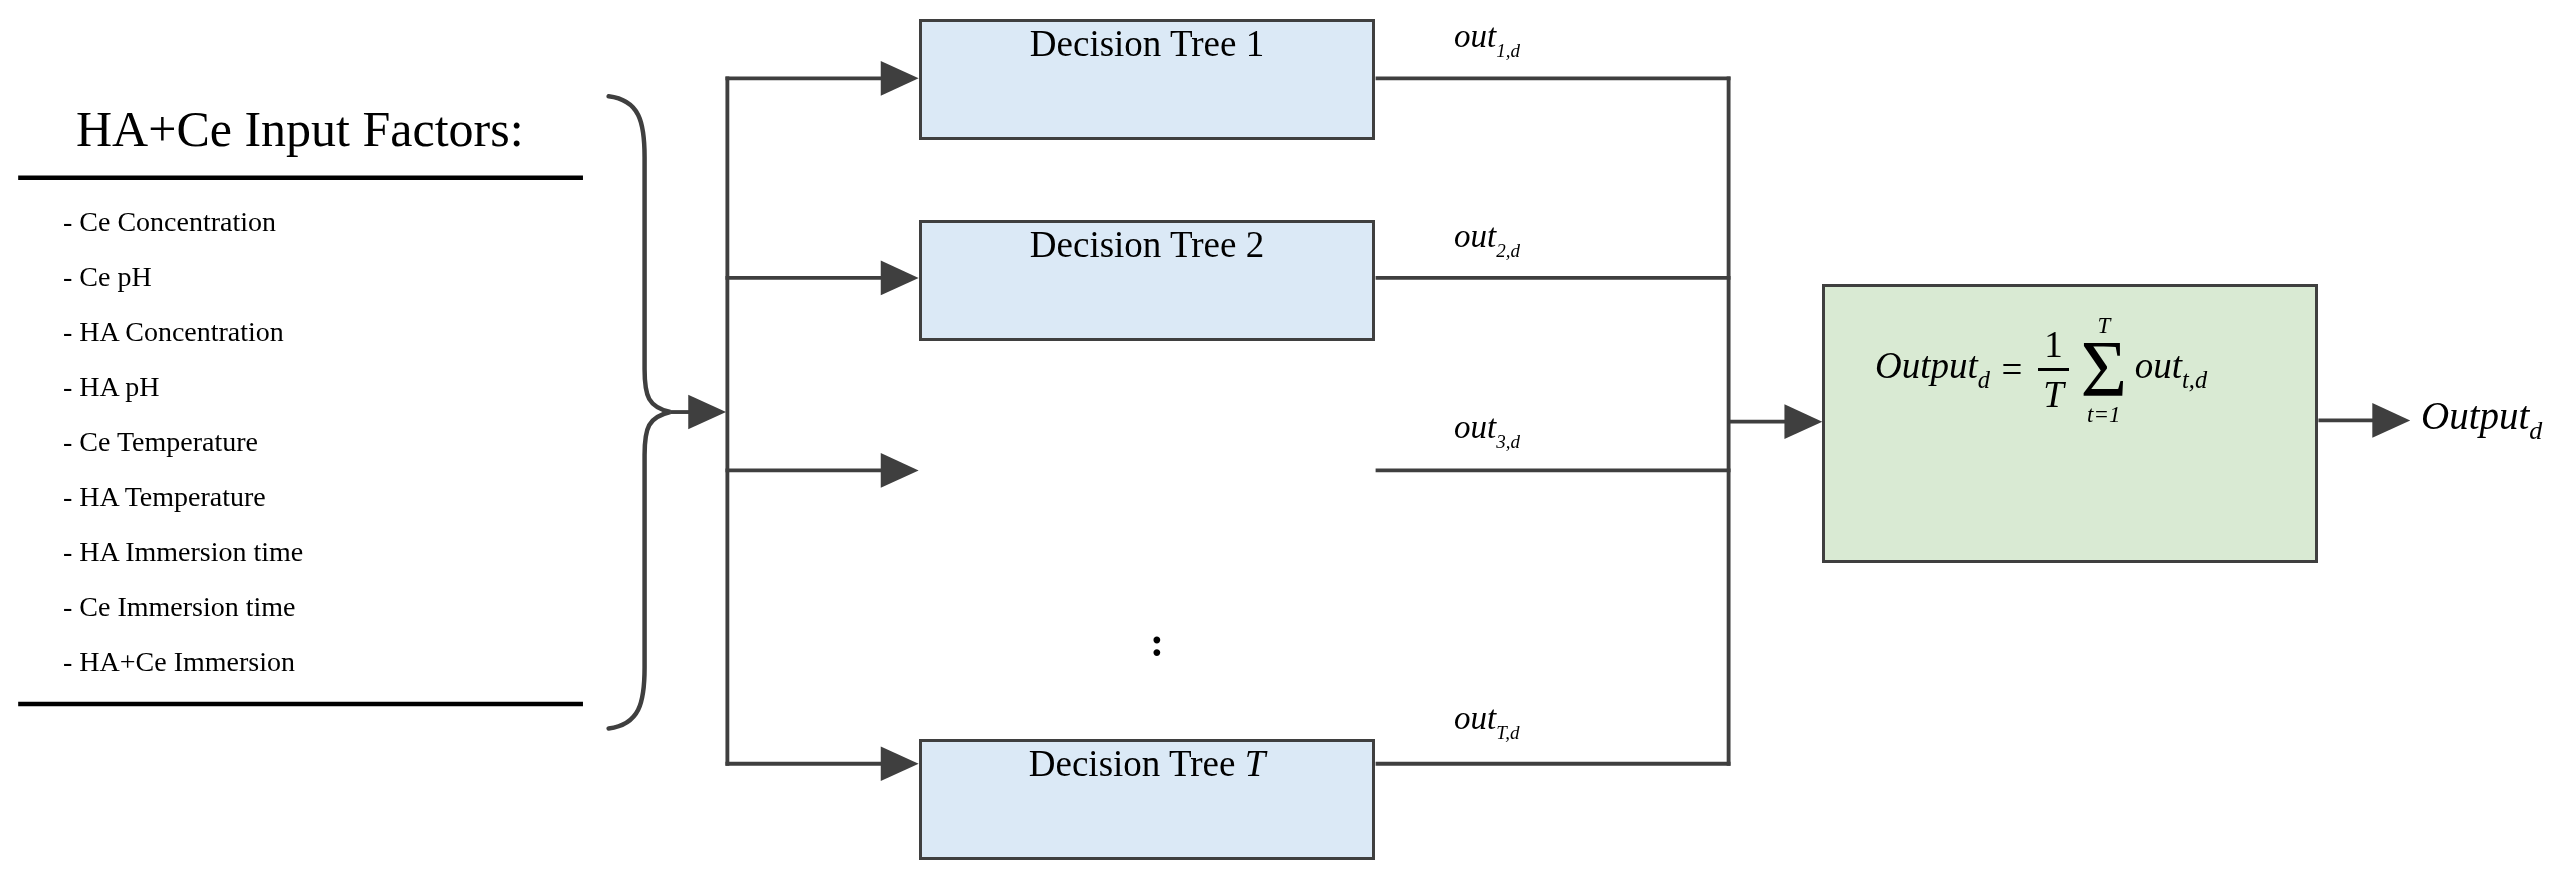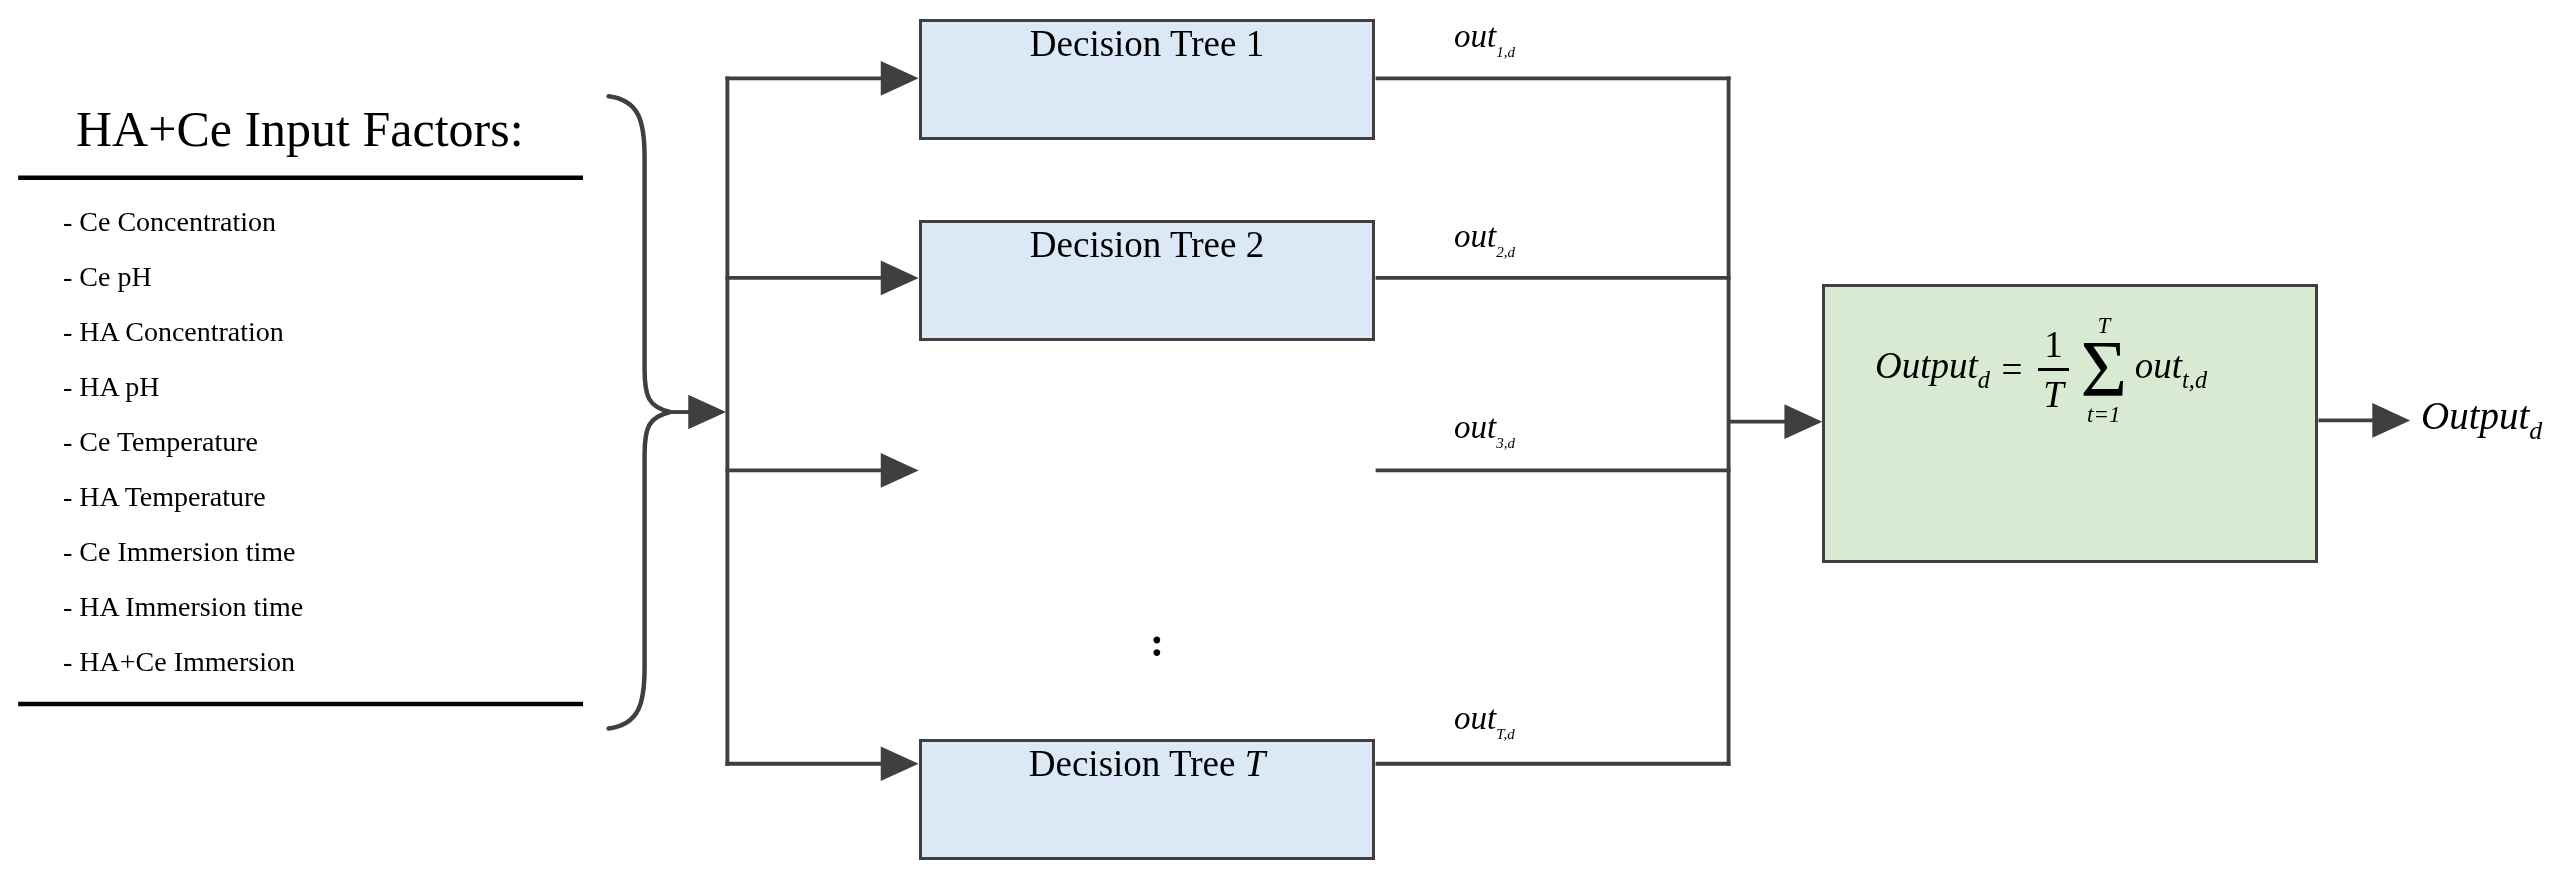--- a/index.html
+++ b/index.html
@@ -18,21 +18,21 @@
 
   .tree-box{
     position:absolute;left:919px;width:456px;height:121px;box-sizing:border-box;
     background:var(--tree-fill,#dbe9f6);border:3.2px solid var(--tree-border,#3f3f3f);
     display:flex;align-items:flex-start;justify-content:center;font-size:37px;white-space:nowrap;
   }
   .t1{top:19px}.t2{top:220px}.t3{top:444px}.t4{top:739px}
   .idx-italic{font-style:italic;}
 
   .out-label{position:absolute;left:1454px;font-size:33px;font-style:italic;white-space:nowrap;}
-  .out-label .sub{font-size:15px;vertical-align:-9.6px;}
+  .out-label .sub{font-size:19px;vertical-align:-9.6px;}
   .o1{top:18px}.o2{top:218px}.o3{top:409px}.o4{top:700px}
 
   .ellipsis{position:absolute;left:1150px;top:618px;font-size:42px;font-weight:bold;}
 
   .agg-box{
     position:absolute;left:1822px;top:284px;width:496px;height:279px;box-sizing:border-box;
     background:var(--aggregator-fill,#d9ead3);border:3.9px solid var(--aggregator-border,#3f3f3f);
   }
   .agg-title{margin:32px 0 0 39px;font-size:39px;white-space:nowrap;}
   .formula{display:flex;align-items:center;margin:27px 0 0 50px;font-size:37px;font-style:italic;line-height:1;white-space:nowrap;}
@@ -89,22 +89,22 @@
   </svg>
 
   <div class="input-title">HA+Ce Input Factors:</div>
   <div class="input-list">
     <div>- Ce Concentration</div>
     <div>- Ce pH</div>
     <div>- HA Concentration</div>
     <div>- HA pH</div>
     <div>- Ce Temperature</div>
     <div>- HA Temperature</div>
+    <div>- HA Immersion time</div>
     <div>- Ce Immersion time</div>
-    <div>- HA Immersion time</div>
     <div>- HA+Ce Immersion</div>
   </div>
 
   <div class="tree-box t1">
     <span><span>Decision Tree </span><span>1</span></span>
   </div>
   <div class="tree-box t2">
     <span><span>Decision Tree </span><span>2</span></span>
   </div>
   <div class="tree-box t4">

